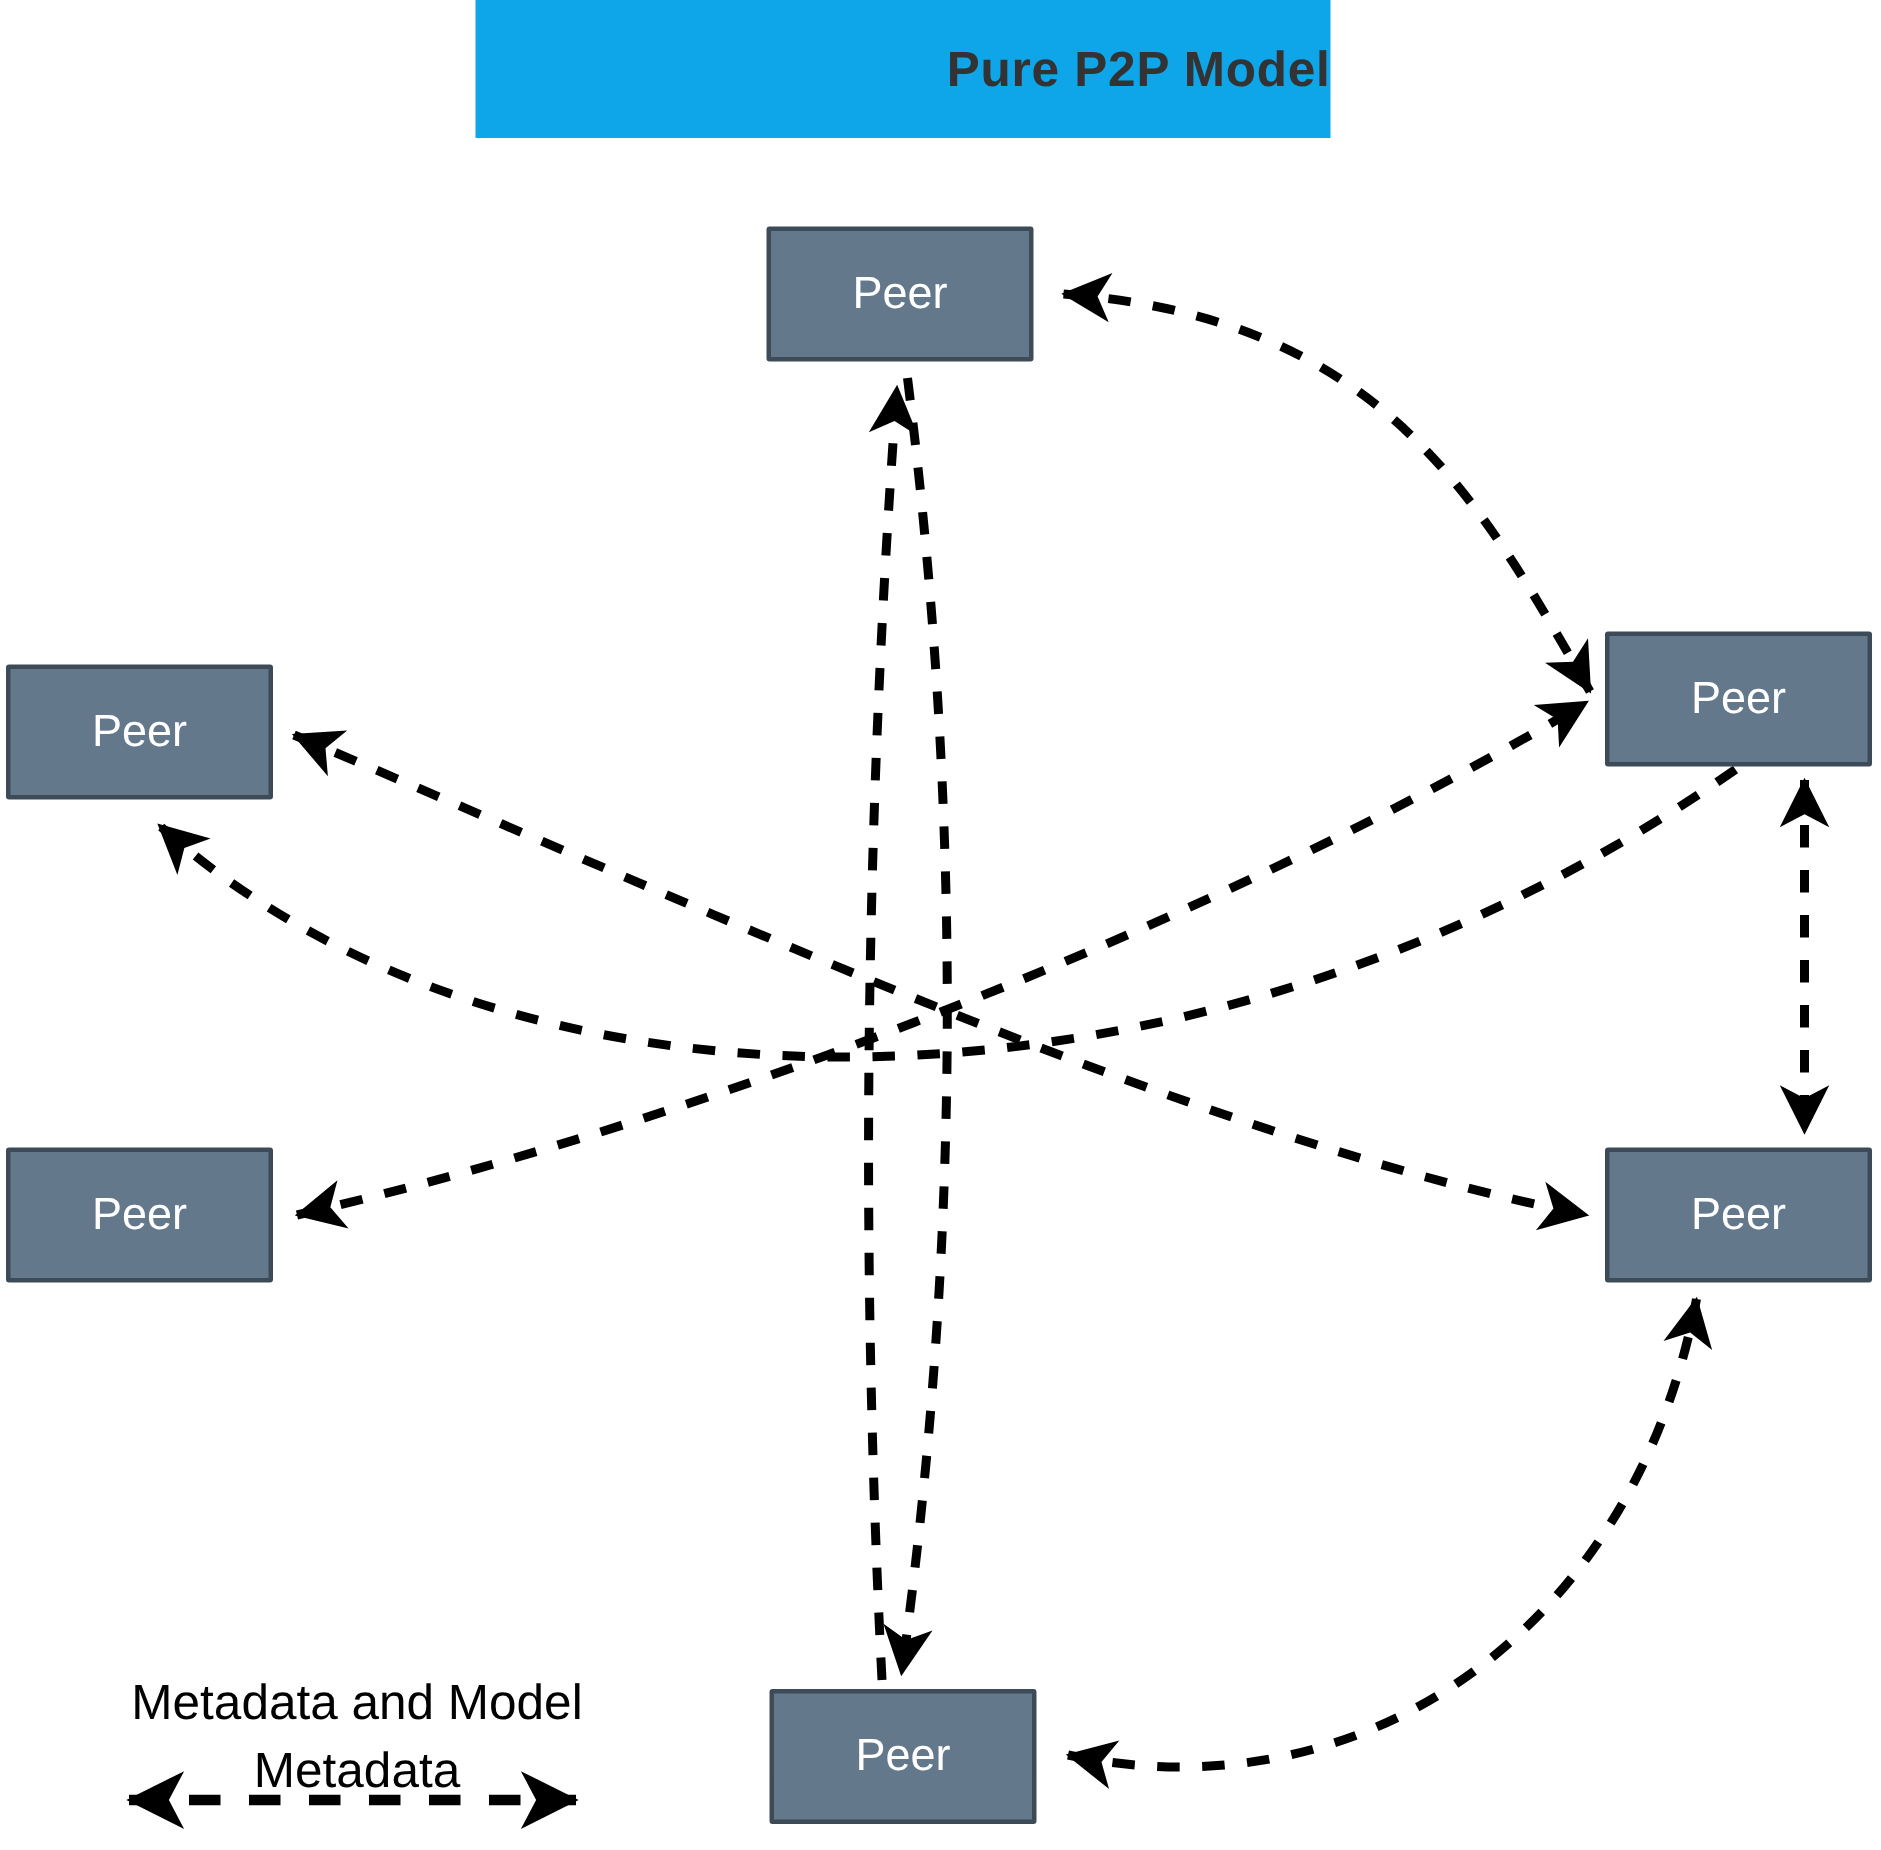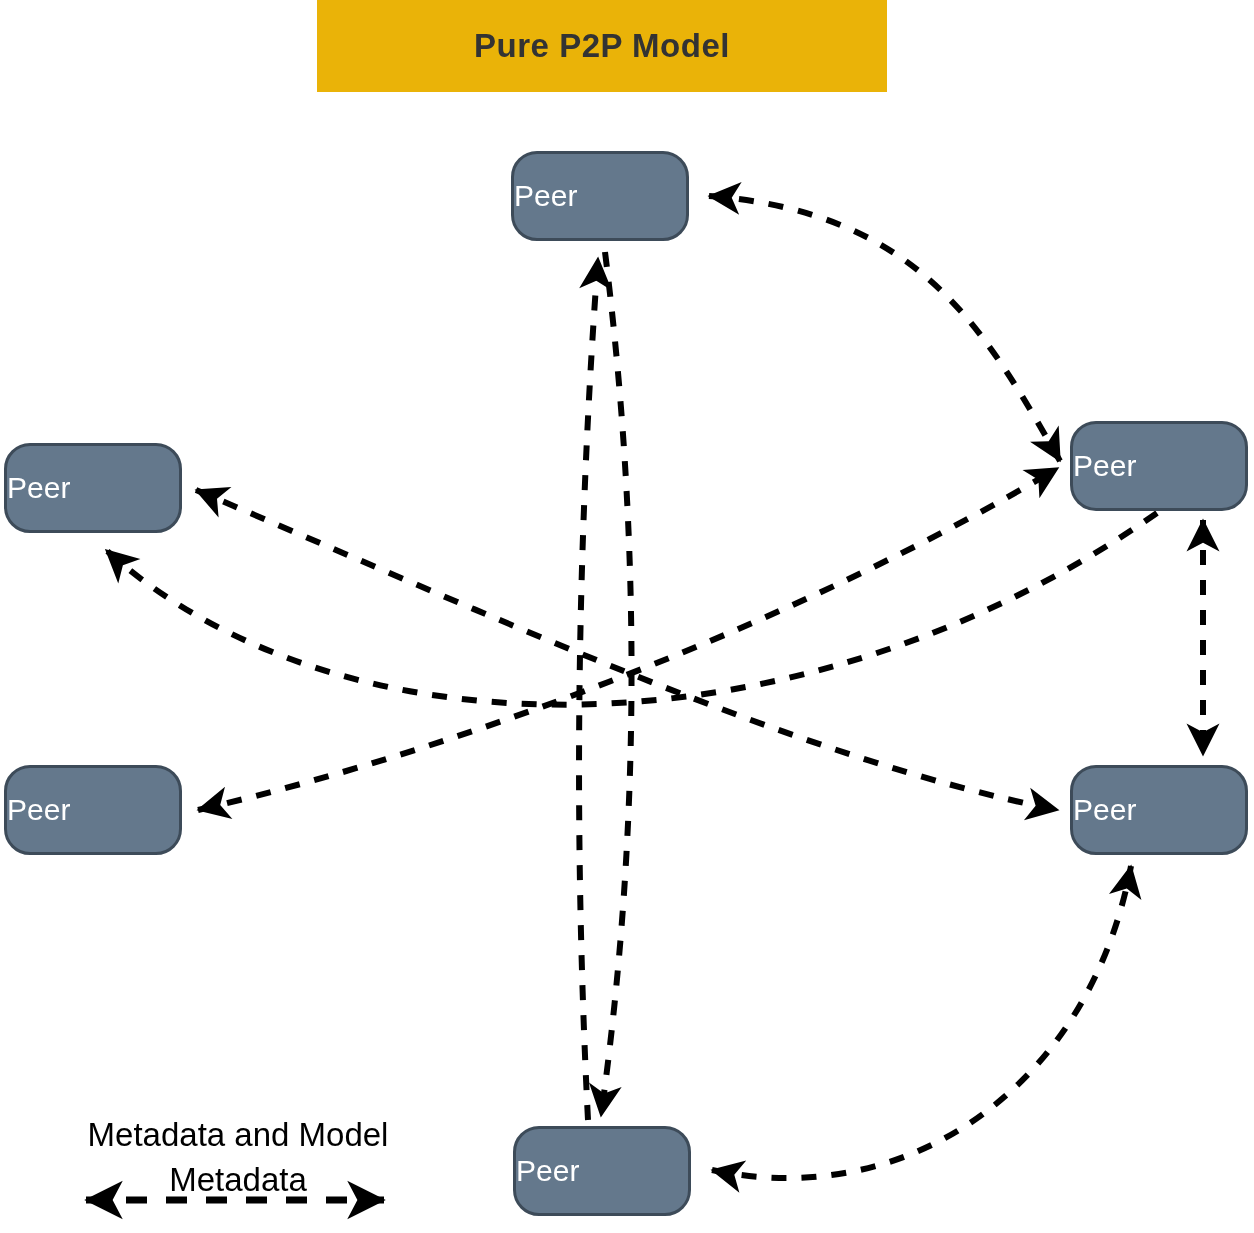--- a/index.html
+++ b/index.html
@@ -6,31 +6,31 @@
   #stage{
     position:relative;
     width:1254px;height:1233px;
     background:#ffffff;
     font-family:"Liberation Sans", sans-serif;
     overflow:hidden;
   }
   #edge-svg{position:absolute;left:0;top:0;width:1254px;height:1233px;}
   .title-bar{
     position:absolute;left:317px;top:0;width:570px;height:92px;
-    background:#eab308;
-    display:flex;align-items:center;justify-content:center;
+    background:#0ea5e9;
+    display:flex;align-items:center;justify-content:flex-end;
   }
   .title-bar .title-text{
     font-size:33px;font-weight:bold;color:#333333;letter-spacing:0.5px;
   }
   .peer-node{
     position:absolute;width:178px;height:90px;
-    background:#64788c;border:3px solid #3d4b59;border-radius:26px;
+    background:#64788c;border:3px solid #3d4b59;border-radius:2px;
     box-sizing:border-box;
-    display:flex;align-items:center;
+    display:flex;align-items:center;justify-content:center;
     color:#ffffff;font-size:30px;
   }
   .node-top        {left:511px;top:151px;}
   .node-left-top   {left:4px;  top:443px;}
   .node-right-top  {left:1070px;top:421px;}
   .node-left-bottom{left:4px;  top:765px;}
   .node-right-bottom{left:1070px;top:765px;}
   .node-bottom     {left:513px;top:1126px;}
   .legend{
     position:absolute;left:48px;top:1112px;width:380px;

